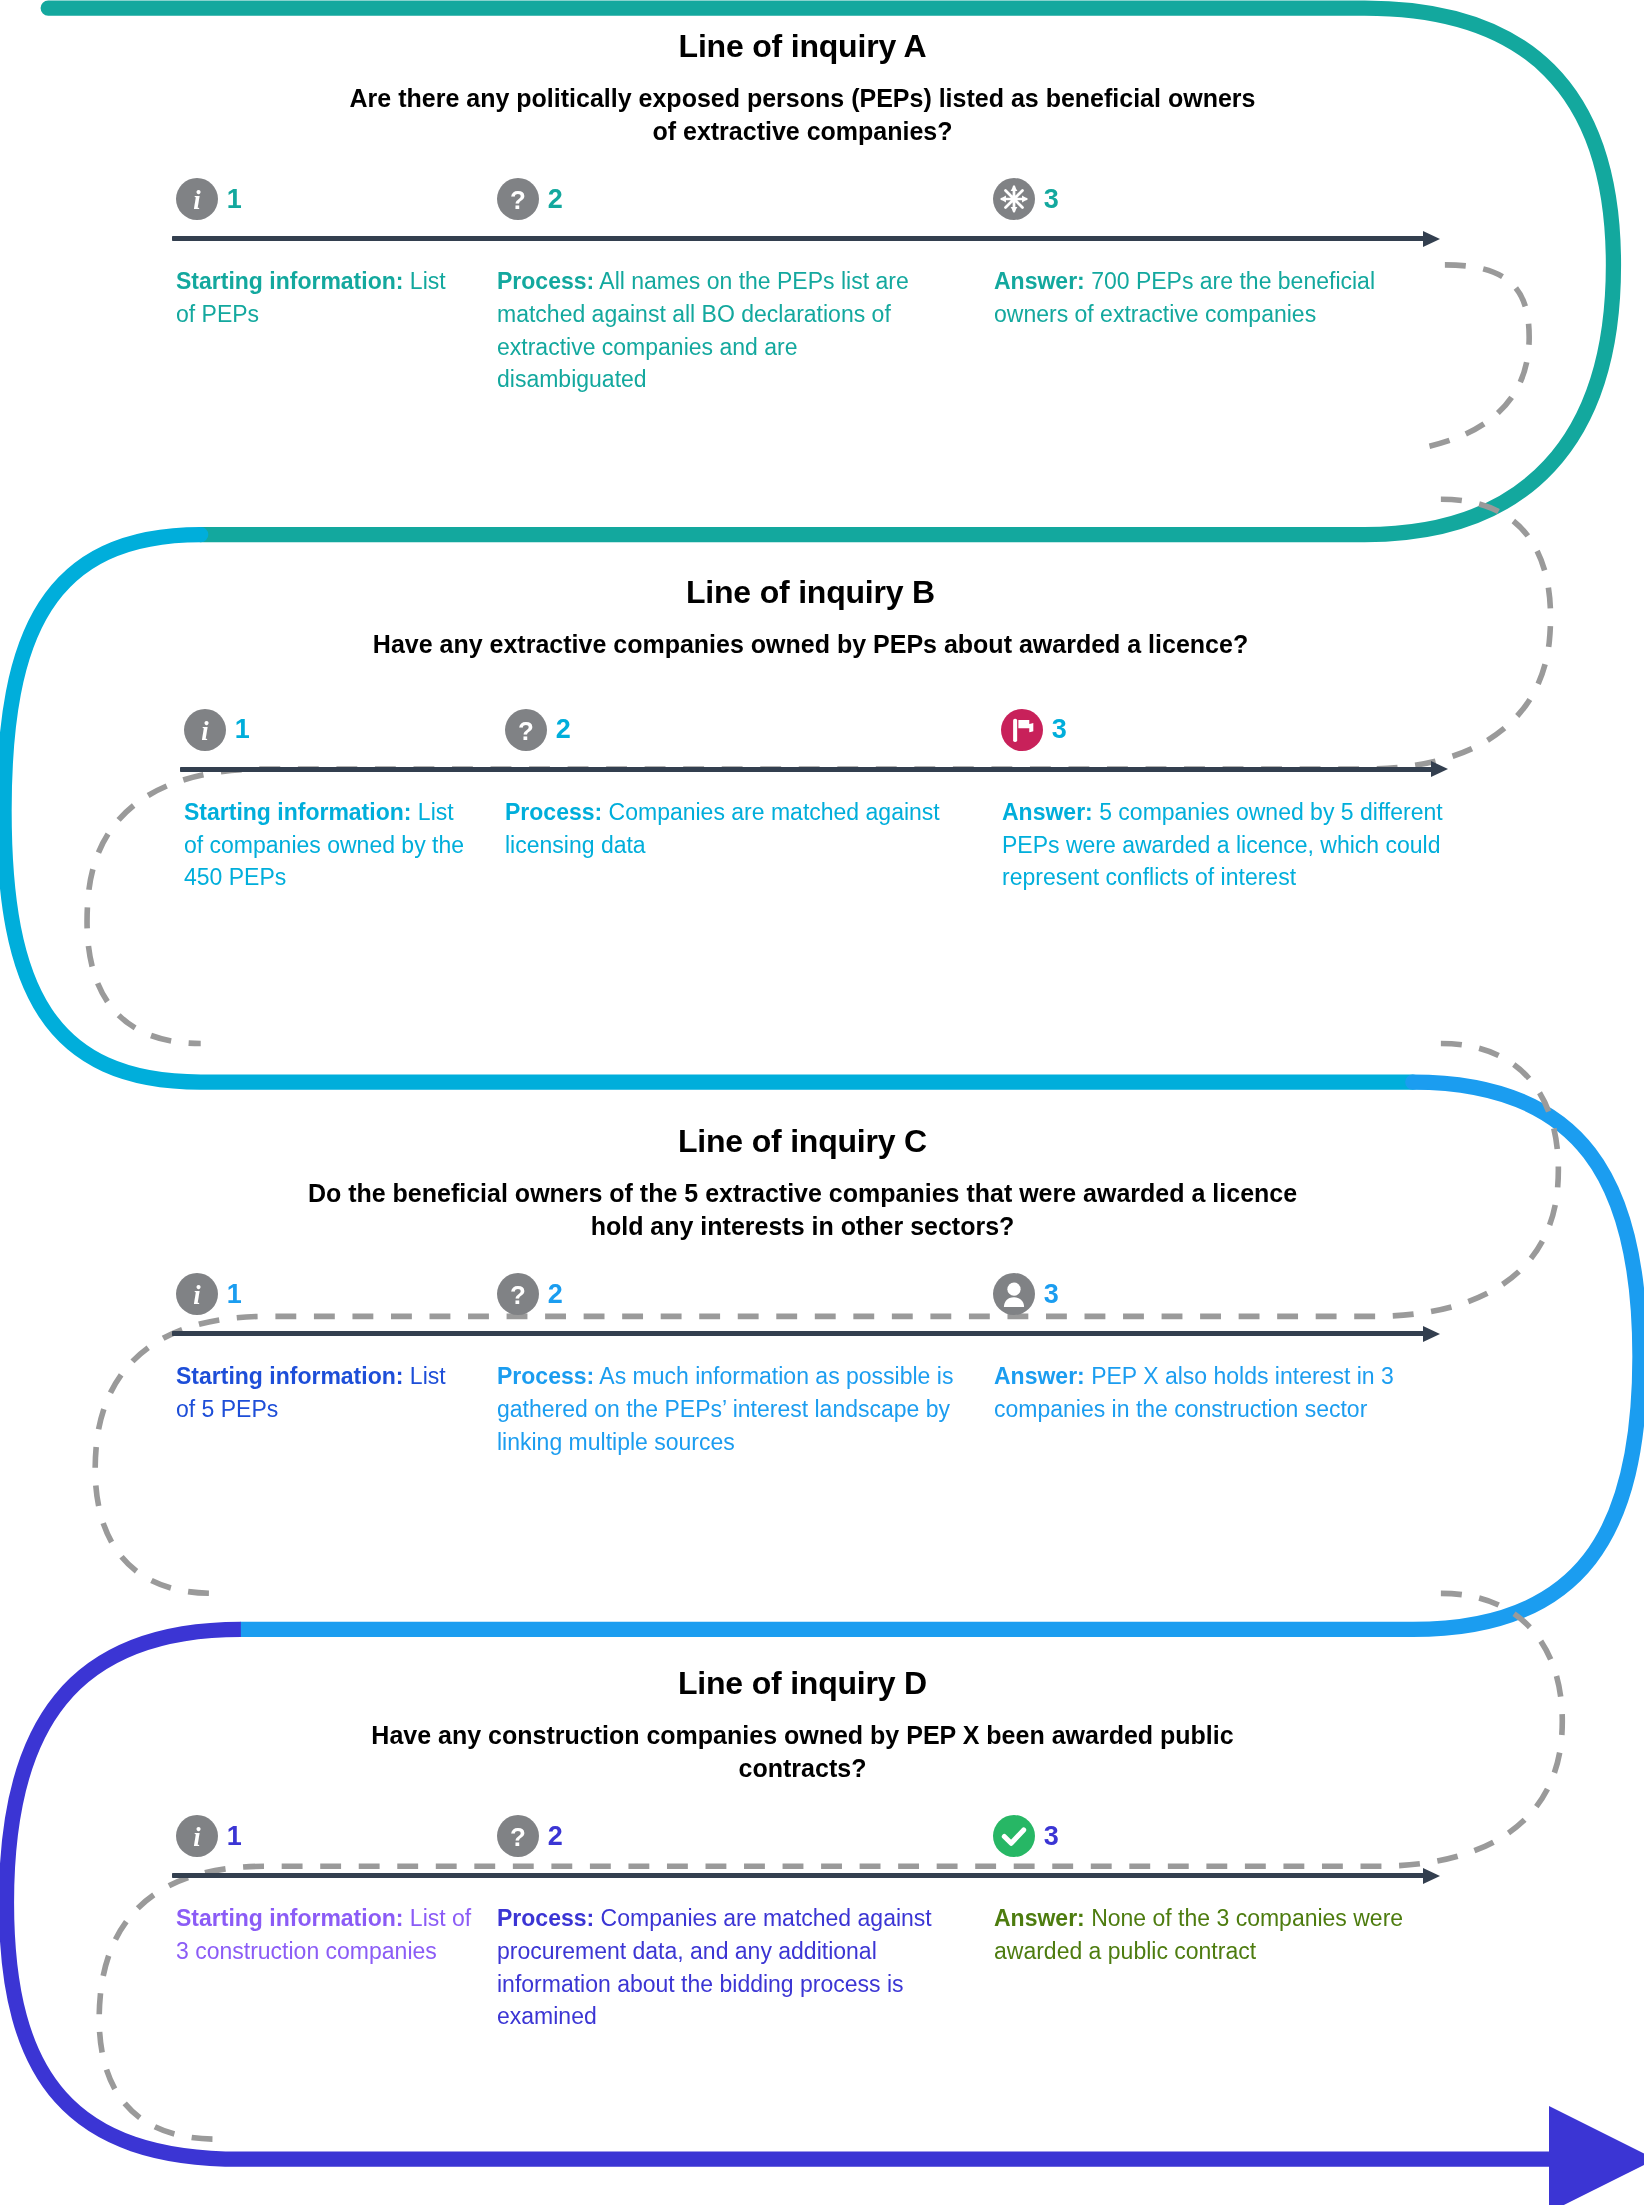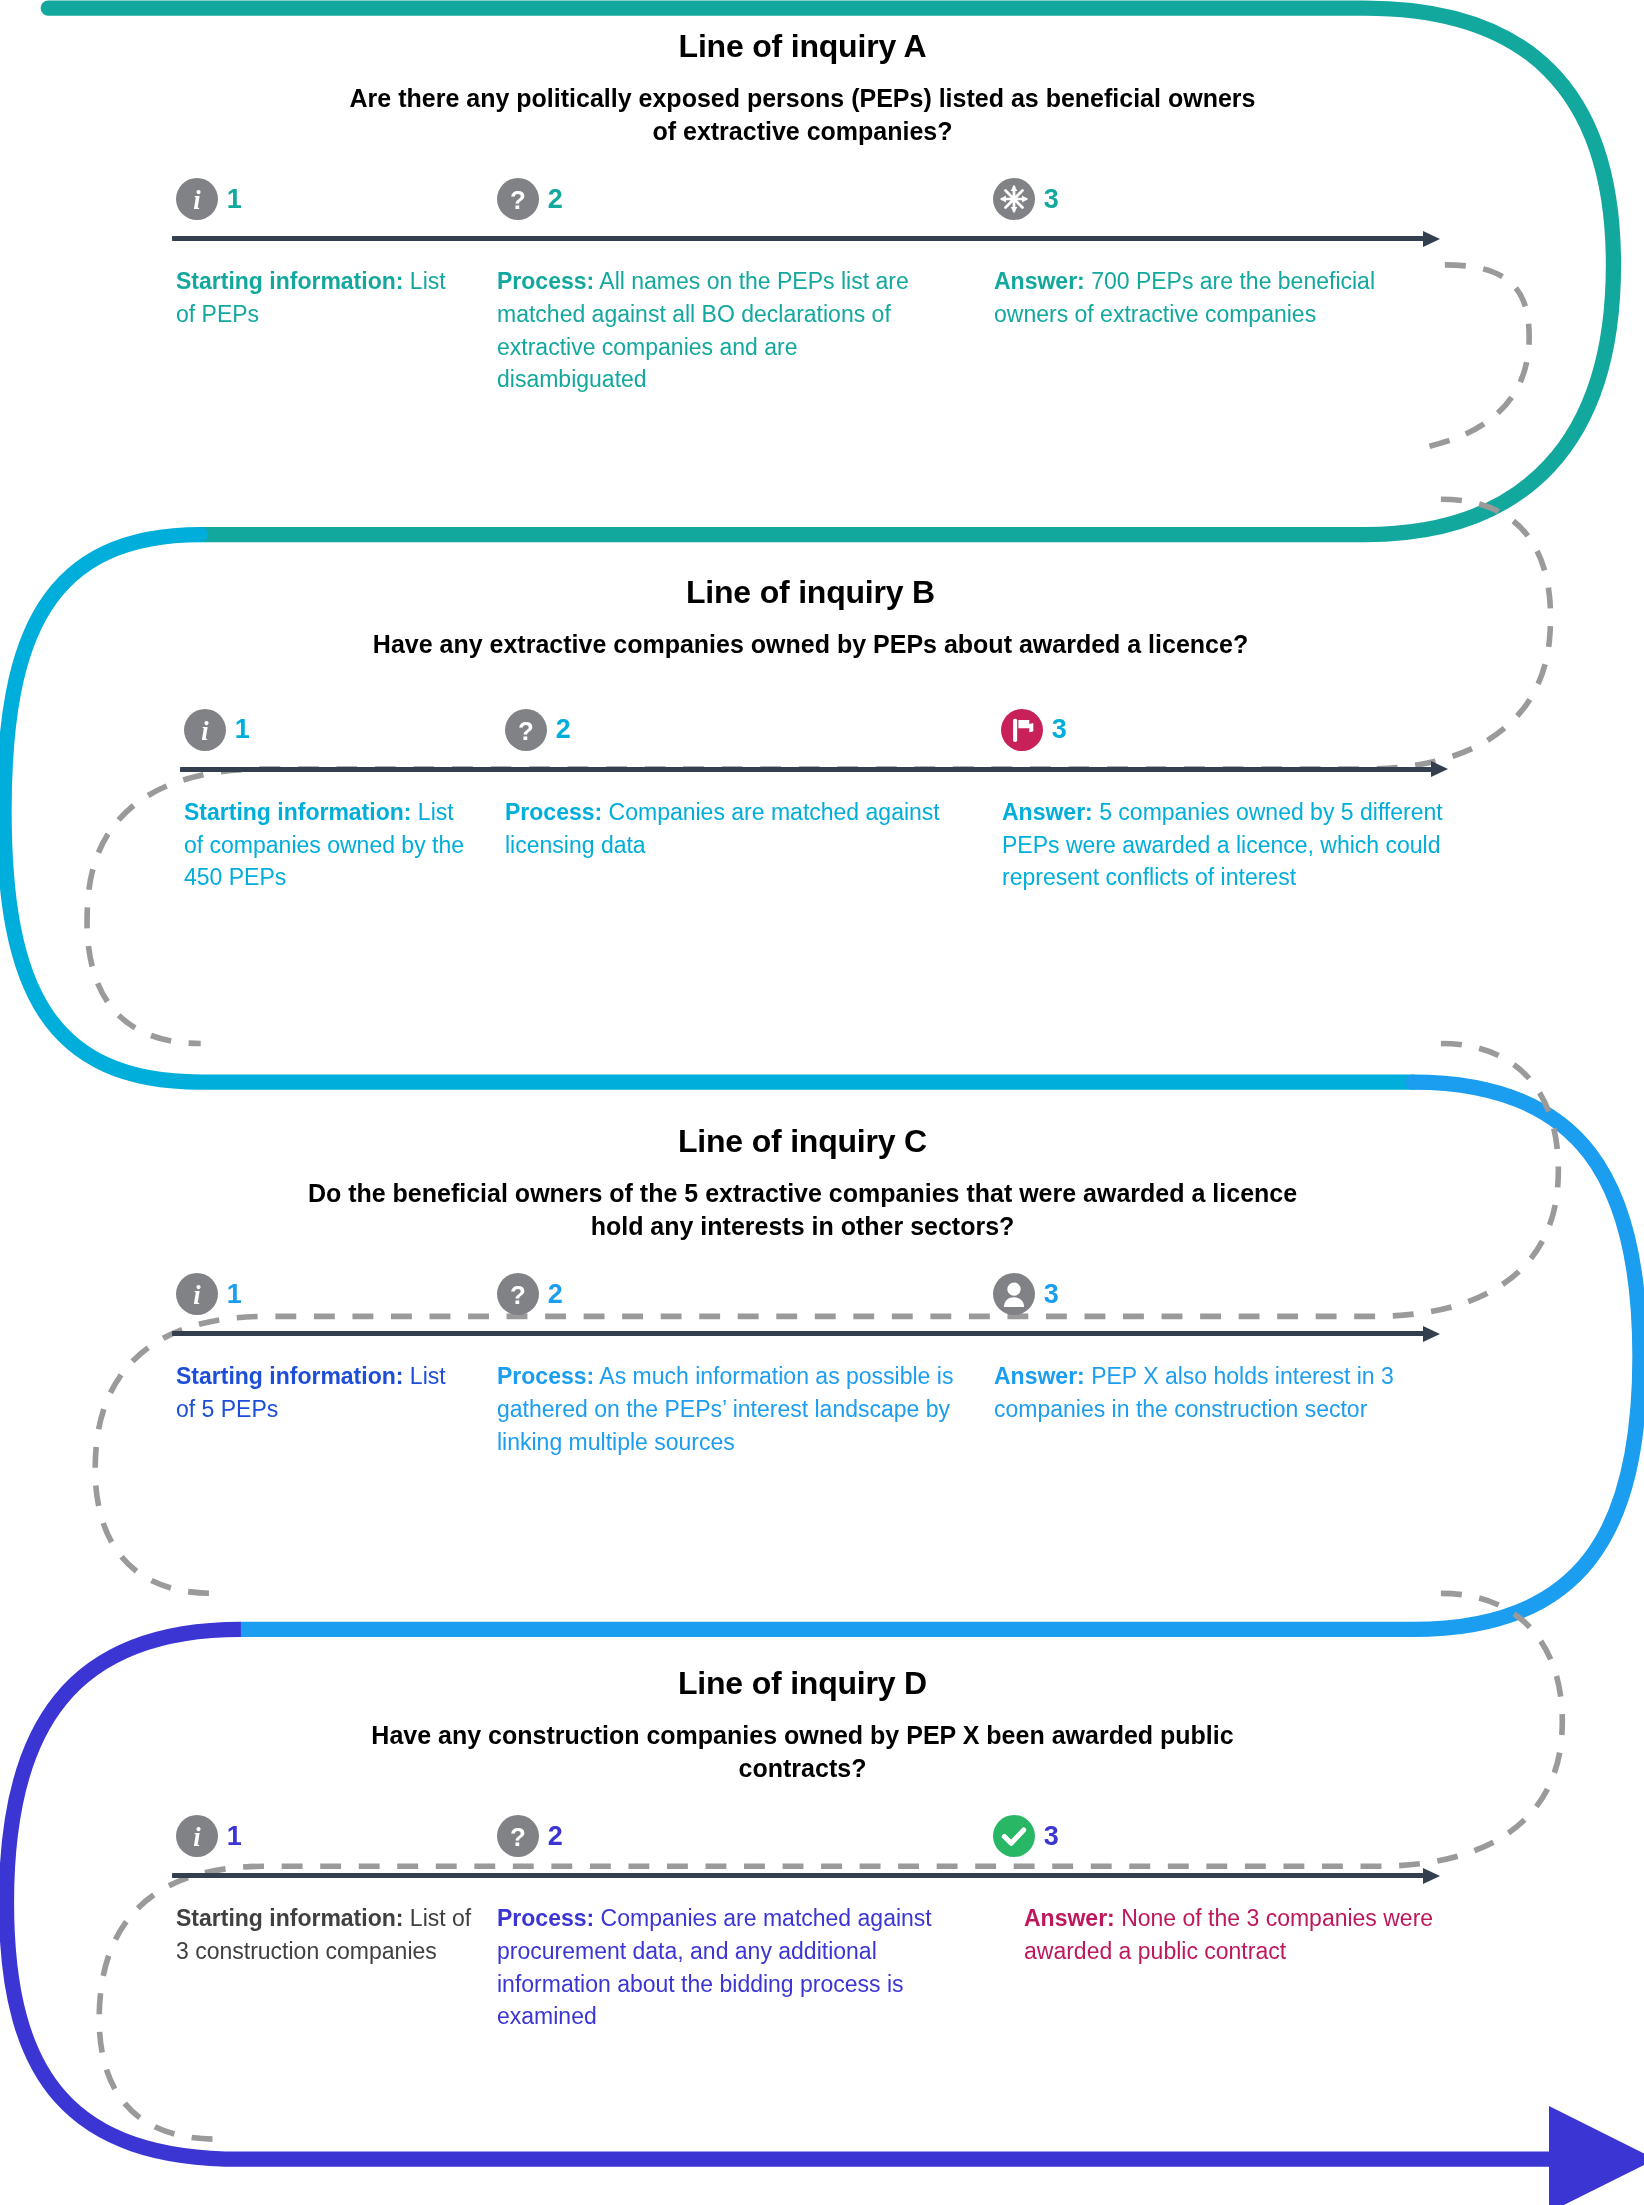--- a/index.html
+++ b/index.html
@@ -265,27 +265,27 @@
           <span class="stepnum" style="color:#3B35D4;">3</span>
         </div>
       </div>
 
       <div class="axis" style="margin-left:76px;width:1357px;">
         <div class="line" style="width:1252px;"></div>
         <div class="head" style="left:1251px;"></div>
       </div>
 
       <div class="cols" style="height:185px;">
-        <div class="col" style="left:80px;width:297px;color:#404040;">
+        <div class="col" style="left:80px;width:297px;color:#8b5cf6;">
           <b>Starting information</b><b>:</b><span> List of 3 construction companies</span>
         </div>
         <div class="col" style="left:401px;width:458px;color:#3B35D4;">
           <b>Process</b><b>:</b><span> Companies are matched against procurement data, and any additional information about the bidding process is examined</span>
         </div>
-        <div class="col" style="left:928px;width:458px;color:#be185d;">
+        <div class="col" style="left:898px;width:458px;color:#4d7c0f;">
           <b>Answer</b><b>:</b><span> None of the 3 companies were awarded a public contract</span>
         </div>
       </div>
     </div>
   </div>
 
 </div>
 
 
 </body></html>

